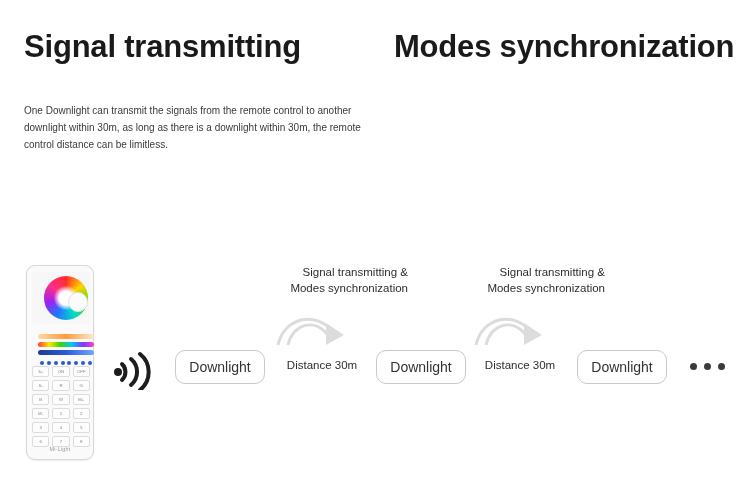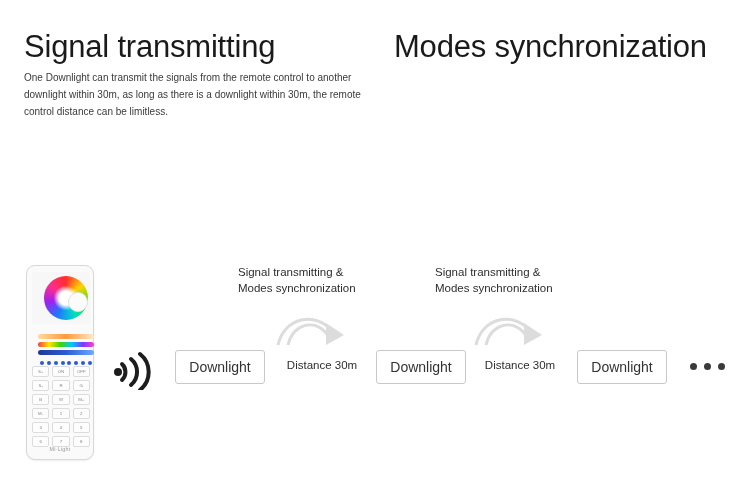--- a/index.html
+++ b/index.html
@@ -15,25 +15,25 @@
     width: 750px; height: 500px;
     background: #ffffff;
   }
 
   
   .col-left  { position: absolute; left: 24px;  top: 30px; width: 340px; }
   .col-right { position: absolute; left: 394px; top: 30px; width: 340px; }
 
   .heading {
     font-size: 31px;
-    font-weight: 400;
+    font-weight: 700;
     color: #1a1a1a;
     letter-spacing: -0.2px;
     line-height: 1.1;
-    margin: 0 0 5px 0;
+    margin: 0 0 38px 0;
     white-space: nowrap;
   }
   .para {
     font-size: 10px;
     color: #3a3a3a;
     line-height: 1.72;
     margin: 0;
     font-weight: 400;
   }
 
@@ -134,35 +134,35 @@
     left: 112px; top: 95px;
     width: 46px; height: 40px;
   }
 
   
   .dl-box {
     position: absolute;
     top: 95px;
     height: 34px;
     border: 1px solid #c9c9c9;
-    border-radius: 3px;
+    border-radius: 10px;
     background: #ffffff;
     color: #333333;
     font-size: 14px;
     display: flex; align-items: center; justify-content: center;
     padding: 0 14px;
   }
   .dl1 { left: 175px; width: 90px; }
   .dl2 { left: 376px; width: 90px; }
   .dl3 { left: 577px; width: 90px; }
 
   
   .cap {
     position: absolute;
-    text-align: left;
+    text-align: right;
     font-size: 11.5px;
     color: #2e2e2e;
     line-height: 1.35;
     width: 170px;
   }
   .cap1 { left: 238px; top: 10px; }
   .cap2 { left: 435px; top: 10px; }
 
   
   .dist {

